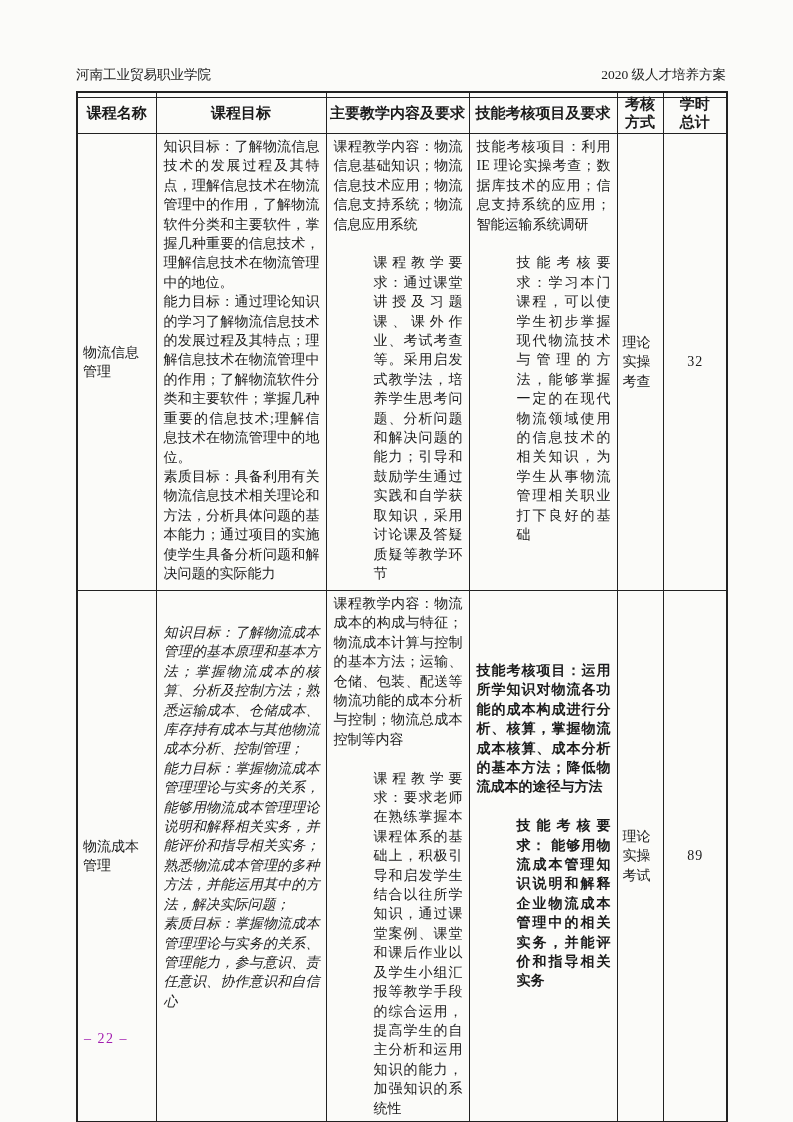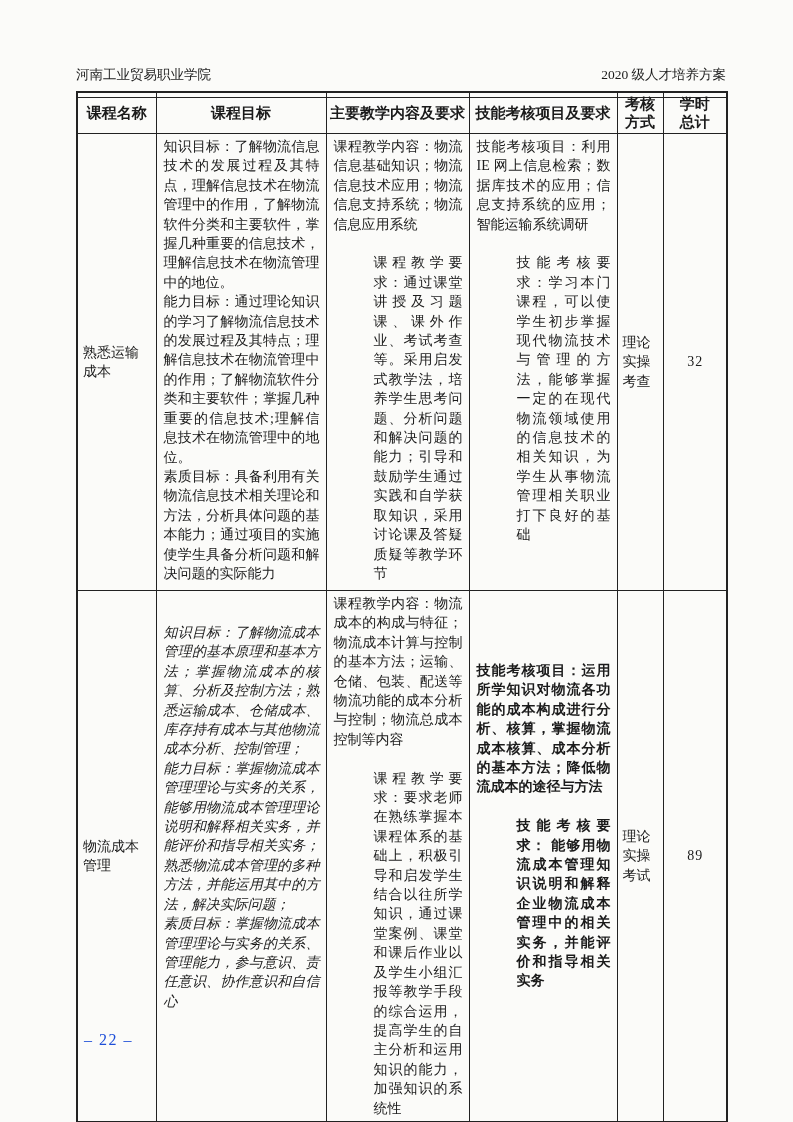--- a/index.html
+++ b/index.html
@@ -66,23 +66,23 @@
     text-align: center;
     font-size: 14px;
     letter-spacing: 1px;
   }
   td.pad-top-sm { padding-top: 32px; font-style: italic; }
   td.pad-top-lg { padding-top: 70px; font-weight: bold; }
 
   .page-footer {
     position: absolute;
     left: 84px; top: 1031px;
-    font-size: 16px;
+    font-size: 14px;
     letter-spacing: 1.5px;
-    color: #1d4ed8;
+    color: #a21caf;
     font-family: Liberation Serif, serif;
   }
 </style>
 </head>
 <body>
 
 <div class="page">
 
   <div class="doc-header">
     <span>河南工业贸易职业学院</span>
@@ -105,32 +105,32 @@
         <th>主要教学内容及要求</th>
         <th>技能考核项目及要求</th>
         <th>考核
 方式</th>
         <th>学时
 总计</th>
       </tr>
     </thead>
     <tbody>
       <tr class="r-1">
-        <td class="c-name">熟悉运输成本</td>
+        <td class="c-name">物流信息管理</td>
         <td>
           <p>知识目标：了解物流信息技术的发展过程及其特点，理解信息技术在物流管理中的作用，了解物流软件分类和主要软件，掌握几种重要的信息技术，理解信息技术在物流管理中的地位。</p>
           <p>能力目标：通过理论知识的学习了解物流信息技术的发展过程及其特点；理解信息技术在物流管理中的作用；了解物流软件分类和主要软件；掌握几种重要的信息技术;理解信息技术在物流管理中的地位。</p>
           <p>素质目标：具备利用有关物流信息技术相关理论和方法，分析具体问题的基本能力；通过项目的实施使学生具备分析问题和解决问题的实际能力</p>
         </td>
         <td>
           <p>课程教学内容：物流信息基础知识；物流信息技术应用；物流信息支持系统；物流信息应用系统</p>
           <p class="gap-above">课程教学要求：通过课堂讲授及习题课、课外作业、考试考查等。采用启发式教学法，培养学生思考问题、分析问题和解决问题的能力；引导和鼓励学生通过实践和自学获取知识，采用讨论课及答疑质疑等教学环节</p>
         </td>
         <td>
-          <p>技能考核项目：利用 IE 网上信息检索；数据库技术的应用；信息支持系统的应用；智能运输系统调研</p>
+          <p>技能考核项目：利用 IE 理论实操考查；数据库技术的应用；信息支持系统的应用；智能运输系统调研</p>
           <p class="gap-above">技能考核要求：学习本门课程，可以使学生初步掌握现代物流技术与管理的方法，能够掌握一定的在现代物流领域使用的信息技术的相关知识，为学生从事物流管理相关职业打下良好的基础</p>
         </td>
         <td class="c-method">理论实操考查</td>
         <td class="c-hours">32</td>
       </tr>
 
       <tr class="r-2">
         <td class="c-name">物流成本管理</td>
         <td class="pad-top-sm">
           <p>知识目标：了解物流成本管理的基本原理和基本方法；掌握物流成本的核算、分析及控制方法；熟悉运输成本、仓储成本、库存持有成本与其他物流成本分析、控制管理；</p>

